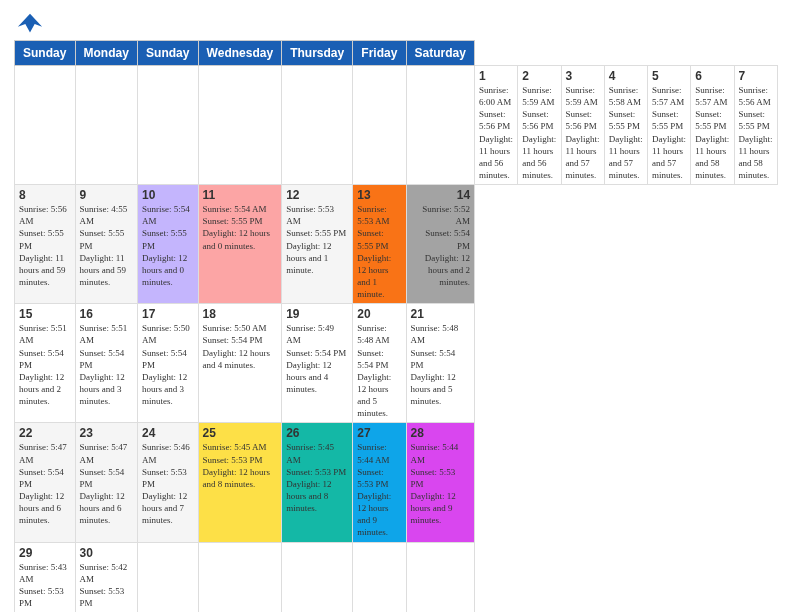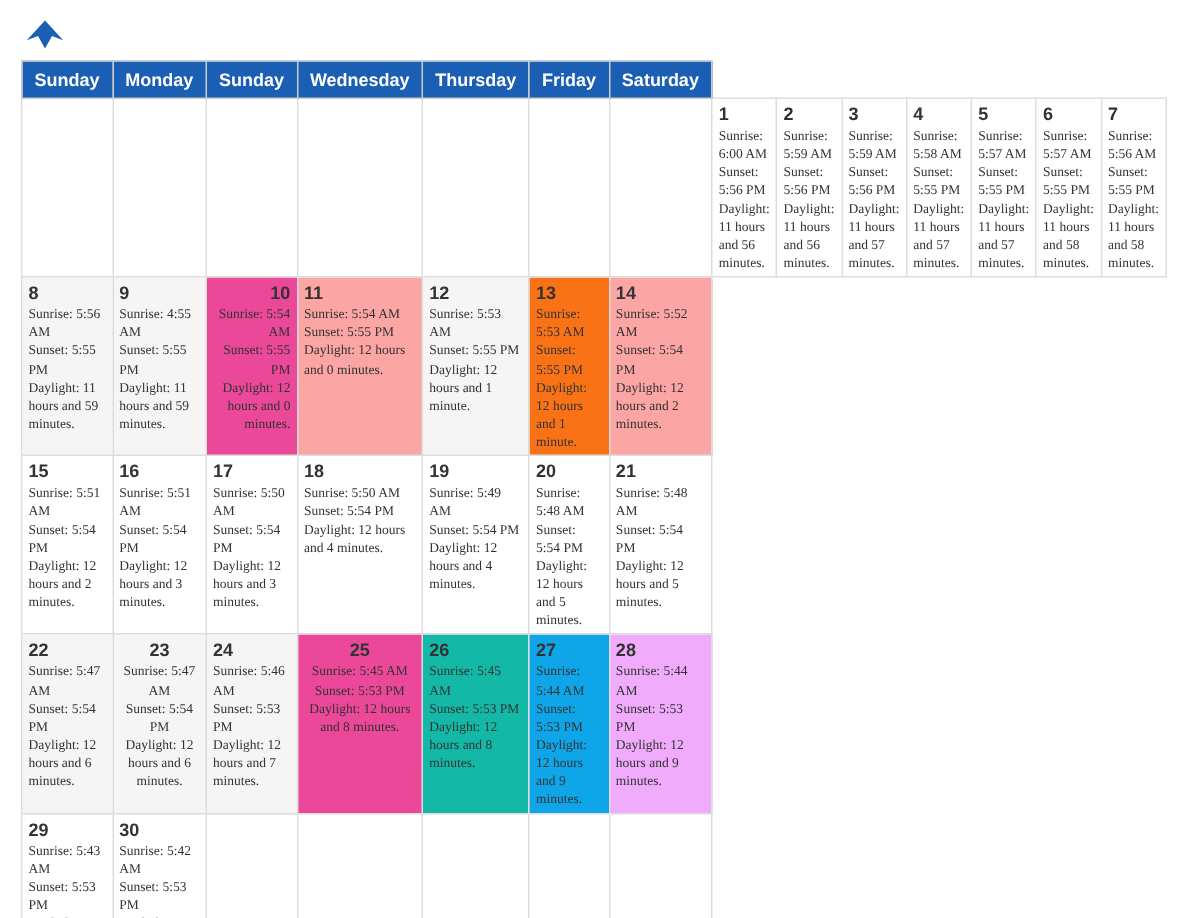--- a/index.html
+++ b/index.html
@@ -161,37 +161,37 @@
         </tr>
         <tr>
           <td style="background: rgb(245, 245, 245);">
             <span class="day-num">8</span>
             <div class="day-info"><span>Sunrise: 5:56 AM</span><br><span>Sunset: 5:55 PM</span><br><span>Daylight: 11 hours and 59 minutes.</span></div>
           </td>
           <td style="background: rgb(245, 245, 245);">
             <span class="day-num">9</span>
             <div class="day-info"><span>Sunrise: 4:55 AM</span><br><span>Sunset: 5:55 PM</span><br><span>Daylight: 11 hours and 59 minutes.</span></div>
           </td>
-          <td style="background: #ec4899; text-align: right;">
+          <td style="background: #c4b5fd;">
             <span class="day-num">10</span>
             <div class="day-info"><span>Sunrise: 5:54 AM</span><br><span>Sunset: 5:55 PM</span><br><span>Daylight: 12 hours and 0 minutes.</span></div>
           </td>
           <td style="background: #fca5a5;">
             <span class="day-num">11</span>
             <div class="day-info"><span>Sunrise: 5:54 AM</span><br><span>Sunset: 5:55 PM</span><br><span>Daylight: 12 hours and 0 minutes.</span></div>
           </td>
           <td style="background: rgb(245, 245, 245);">
             <span class="day-num">12</span>
             <div class="day-info"><span>Sunrise: 5:53 AM</span><br><span>Sunset: 5:55 PM</span><br><span>Daylight: 12 hours and 1 minute.</span></div>
           </td>
           <td style="background: #f97316;">
             <span class="day-num">13</span>
             <div class="day-info"><span>Sunrise: 5:53 AM</span><br><span>Sunset: 5:55 PM</span><br><span>Daylight: 12 hours and 1 minute.</span></div>
           </td>
-          <td style="background: #fca5a5;">
+          <td style="background: #a3a3a3; text-align: right;">
             <span class="day-num">14</span>
             <div class="day-info"><span>Sunrise: 5:52 AM</span><br><span>Sunset: 5:54 PM</span><br><span>Daylight: 12 hours and 2 minutes.</span></div>
           </td>
         </tr>
         <tr>
           <td>
             <span class="day-num">15</span>
             <div class="day-info"><span>Sunrise: 5:51 AM</span><br><span>Sunset: 5:54 PM</span><br><span>Daylight: 12 hours and 2 minutes.</span></div>
           </td>
           <td>
@@ -217,41 +217,41 @@
           <td>
             <span class="day-num">21</span>
             <div class="day-info"><span>Sunrise: 5:48 AM</span><br><span>Sunset: 5:54 PM</span><br><span>Daylight: 12 hours and 5 minutes.</span></div>
           </td>
         </tr>
         <tr>
           <td style="background: rgb(245, 245, 245);">
             <span class="day-num">22</span>
             <div class="day-info"><span>Sunrise: 5:47 AM</span><br><span>Sunset: 5:54 PM</span><br><span>Daylight: 12 hours and 6 minutes.</span></div>
           </td>
-          <td style="background: rgb(245, 245, 245); text-align: center;">
+          <td style="background: rgb(245, 245, 245);">
             <span class="day-num">23</span>
             <div class="day-info"><span>Sunrise: 5:47 AM</span><br><span>Sunset: 5:54 PM</span><br><span>Daylight: 12 hours and 6 minutes.</span></div>
           </td>
           <td style="background: rgb(245, 245, 245);">
             <span class="day-num">24</span>
             <div class="day-info"><span>Sunrise: 5:46 AM</span><br><span>Sunset: 5:53 PM</span><br><span>Daylight: 12 hours and 7 minutes.</span></div>
           </td>
-          <td style="background: #ec4899; text-align: center;">
+          <td style="background: #fde047;">
             <span class="day-num">25</span>
             <div class="day-info"><span>Sunrise: 5:45 AM</span><br><span>Sunset: 5:53 PM</span><br><span>Daylight: 12 hours and 8 minutes.</span></div>
           </td>
           <td style="background: #14b8a6;">
             <span class="day-num">26</span>
             <div class="day-info"><span>Sunrise: 5:45 AM</span><br><span>Sunset: 5:53 PM</span><br><span>Daylight: 12 hours and 8 minutes.</span></div>
           </td>
           <td style="background: #0ea5e9;">
             <span class="day-num">27</span>
             <div class="day-info"><span>Sunrise: 5:44 AM</span><br><span>Sunset: 5:53 PM</span><br><span>Daylight: 12 hours and 9 minutes.</span></div>
           </td>
-          <td style="background: #f0abfc; margin-left: 13px;">
+          <td style="background: #d946ef; margin-left: 13px;">
             <span class="day-num">28</span>
             <div class="day-info"><span>Sunrise: 5:44 AM</span><br><span>Sunset: 5:53 PM</span><br><span>Daylight: 12 hours and 9 minutes.</span></div>
           </td>
         </tr>
         <tr>
           <td>
             <span class="day-num">29</span>
             <div class="day-info"><span>Sunrise: 5:43 AM</span><br><span>Sunset: 5:53 PM</span><br><span>Daylight: 12 hours and 10 minutes.</span></div>
           </td>
           <td>

